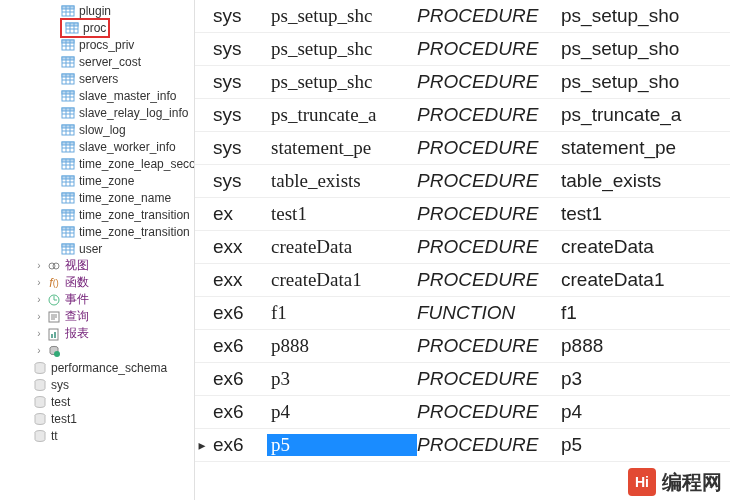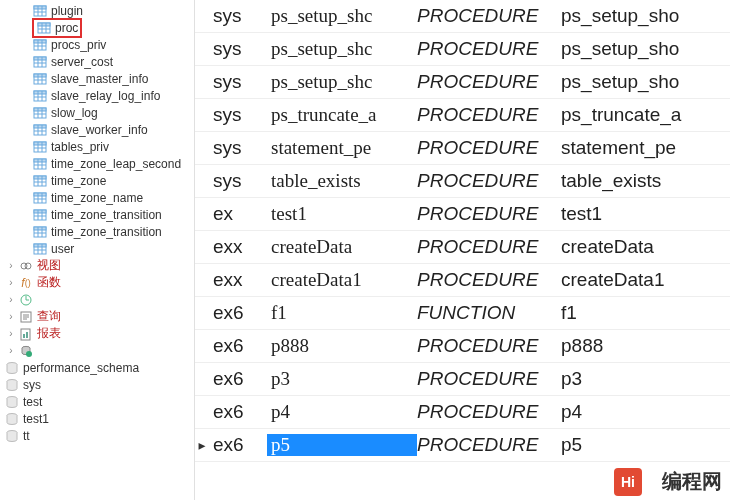--- a/index.html
+++ b/index.html
@@ -19,20 +19,21 @@
     height: 100%;
   }
   
   .sidebar {
     width: 195px;
     flex: 0 0 195px;
     border-right: 1px solid #e0e0e0;
     overflow: hidden;
     background: #ffffff;
     padding-top: 2px;
+    padding-left: 28px;
   }
   .tree-row {
     display: flex;
     align-items: center;
     height: 17px;
     white-space: nowrap;
     font-size: 12px;
     color: #333;
     cursor: pointer;
   }
@@ -57,21 +58,21 @@
     flex: 1;
     overflow: hidden;
     text-overflow: clip;
   }
   .highlight-box {
     border: 2px solid #e03030;
     padding: 0 2px;
     margin: -1px 0;
   }
   
-  .cat-label { color: #b91c1c; }
+  .cat-label { color: #701a75; }
 
   
   .grid {
     flex: 1;
     overflow: hidden;
     background: #fff;
   }
   .grid-row {
     display: flex;
     align-items: center;
@@ -94,22 +95,22 @@
   .cell-selected {
     background: #1a8cff;
     color: #ffffff;
   }
   
   .watermark {
     position: absolute;
     right: 8px;
     bottom: 4px;
     display: flex;
-    align-items: flex-start;
-    gap: 20px;
+    align-items: flex-end;
+    gap: 6px;
     font-size: 20px;
     font-weight: 600;
     color: #333;
     background: rgba(255,255,255,0.0);
     pointer-events: none;
     padding-left: 48px;
   }
   .watermark .logo {
     width: 28px; height: 28px;
     background: #e24a33;
@@ -183,20 +184,33 @@
         <span class="indent" style="width:32px"></span>
         <span class="icon">
           <svg width="14" height="14" viewBox="0 0 14 14">
             <rect x="1" y="2" width="12" height="10" fill="#fff" stroke="#6aa9de" stroke-width="1"></rect>
             <rect x="1" y="2" width="12" height="3" fill="#bcd8ef" stroke="#6aa9de" stroke-width="1"></rect>
             <line x1="5" y1="2" x2="5" y2="12" stroke="#6aa9de" stroke-width="1"></line>
             <line x1="9" y1="2" x2="9" y2="12" stroke="#6aa9de" stroke-width="1"></line>
             <line x1="1" y1="8" x2="13" y2="8" stroke="#6aa9de" stroke-width="1"></line>
           </svg>
         </span>
+        <span class="label">servers</span>
+      </div>
+      <div class="tree-row">
+        <span class="indent" style="width:32px"></span>
+        <span class="icon">
+          <svg width="14" height="14" viewBox="0 0 14 14">
+            <rect x="1" y="2" width="12" height="10" fill="#fff" stroke="#6aa9de" stroke-width="1"></rect>
+            <rect x="1" y="2" width="12" height="3" fill="#bcd8ef" stroke="#6aa9de" stroke-width="1"></rect>
+            <line x1="5" y1="2" x2="5" y2="12" stroke="#6aa9de" stroke-width="1"></line>
+            <line x1="9" y1="2" x2="9" y2="12" stroke="#6aa9de" stroke-width="1"></line>
+            <line x1="1" y1="8" x2="13" y2="8" stroke="#6aa9de" stroke-width="1"></line>
+          </svg>
+        </span>
         <span class="label">slave_master_info</span>
       </div>
       <div class="tree-row">
         <span class="indent" style="width:32px"></span>
         <span class="icon">
           <svg width="14" height="14" viewBox="0 0 14 14">
             <rect x="1" y="2" width="12" height="10" fill="#fff" stroke="#6aa9de" stroke-width="1"></rect>
             <rect x="1" y="2" width="12" height="3" fill="#bcd8ef" stroke="#6aa9de" stroke-width="1"></rect>
             <line x1="5" y1="2" x2="5" y2="12" stroke="#6aa9de" stroke-width="1"></line>
             <line x1="9" y1="2" x2="9" y2="12" stroke="#6aa9de" stroke-width="1"></line>
@@ -223,33 +237,20 @@
         <span class="icon">
           <svg width="14" height="14" viewBox="0 0 14 14">
             <rect x="1" y="2" width="12" height="10" fill="#fff" stroke="#6aa9de" stroke-width="1"></rect>
             <rect x="1" y="2" width="12" height="3" fill="#bcd8ef" stroke="#6aa9de" stroke-width="1"></rect>
             <line x1="5" y1="2" x2="5" y2="12" stroke="#6aa9de" stroke-width="1"></line>
             <line x1="9" y1="2" x2="9" y2="12" stroke="#6aa9de" stroke-width="1"></line>
             <line x1="1" y1="8" x2="13" y2="8" stroke="#6aa9de" stroke-width="1"></line>
           </svg>
         </span>
         <span class="label">slave_worker_info</span>
-      </div>
-      <div class="tree-row">
-        <span class="indent" style="width:32px"></span>
-        <span class="icon">
-          <svg width="14" height="14" viewBox="0 0 14 14">
-            <rect x="1" y="2" width="12" height="10" fill="#fff" stroke="#6aa9de" stroke-width="1"></rect>
-            <rect x="1" y="2" width="12" height="3" fill="#bcd8ef" stroke="#6aa9de" stroke-width="1"></rect>
-            <line x1="5" y1="2" x2="5" y2="12" stroke="#6aa9de" stroke-width="1"></line>
-            <line x1="9" y1="2" x2="9" y2="12" stroke="#6aa9de" stroke-width="1"></line>
-            <line x1="1" y1="8" x2="13" y2="8" stroke="#6aa9de" stroke-width="1"></line>
-          </svg>
-        </span>
-        <span class="label">tables_priv</span>
       </div>
       <div class="tree-row">
         <span class="indent" style="width:32px"></span>
         <span class="icon">
           <svg width="14" height="14" viewBox="0 0 14 14">
             <rect x="1" y="2" width="12" height="10" fill="#fff" stroke="#6aa9de" stroke-width="1"></rect>
             <rect x="1" y="2" width="12" height="3" fill="#bcd8ef" stroke="#6aa9de" stroke-width="1"></rect>
             <line x1="5" y1="2" x2="5" y2="12" stroke="#6aa9de" stroke-width="1"></line>
             <line x1="9" y1="2" x2="9" y2="12" stroke="#6aa9de" stroke-width="1"></line>
             <line x1="1" y1="8" x2="13" y2="8" stroke="#6aa9de" stroke-width="1"></line>
@@ -345,20 +346,21 @@
       <div class="tree-row">
         <span class="indent" style="width:6px"></span>
         <span class="toggle">›</span>
         <span class="icon">
           <svg width="14" height="14">
             <circle cx="7" cy="7" r="5" fill="none" stroke="#5b8"></circle>
             <line x1="7" y1="7" x2="7" y2="3" stroke="#5b8"></line>
             <line x1="7" y1="7" x2="10" y2="7" stroke="#5b8"></line>
           </svg>
         </span>
+        <span class="label cat-label">事件</span>
       </div>
       <div class="tree-row">
         <span class="indent" style="width:6px"></span>
         <span class="toggle">›</span>
         <span class="icon">
           <svg width="14" height="14">
             <rect x="2" y="2" width="10" height="10" fill="#fff" stroke="#888"></rect>
             <line x1="4" y1="5" x2="10" y2="5" stroke="#888"></line>
             <line x1="4" y1="7" x2="10" y2="7" stroke="#888"></line>
             <line x1="4" y1="9" x2="8" y2="9" stroke="#888"></line>

